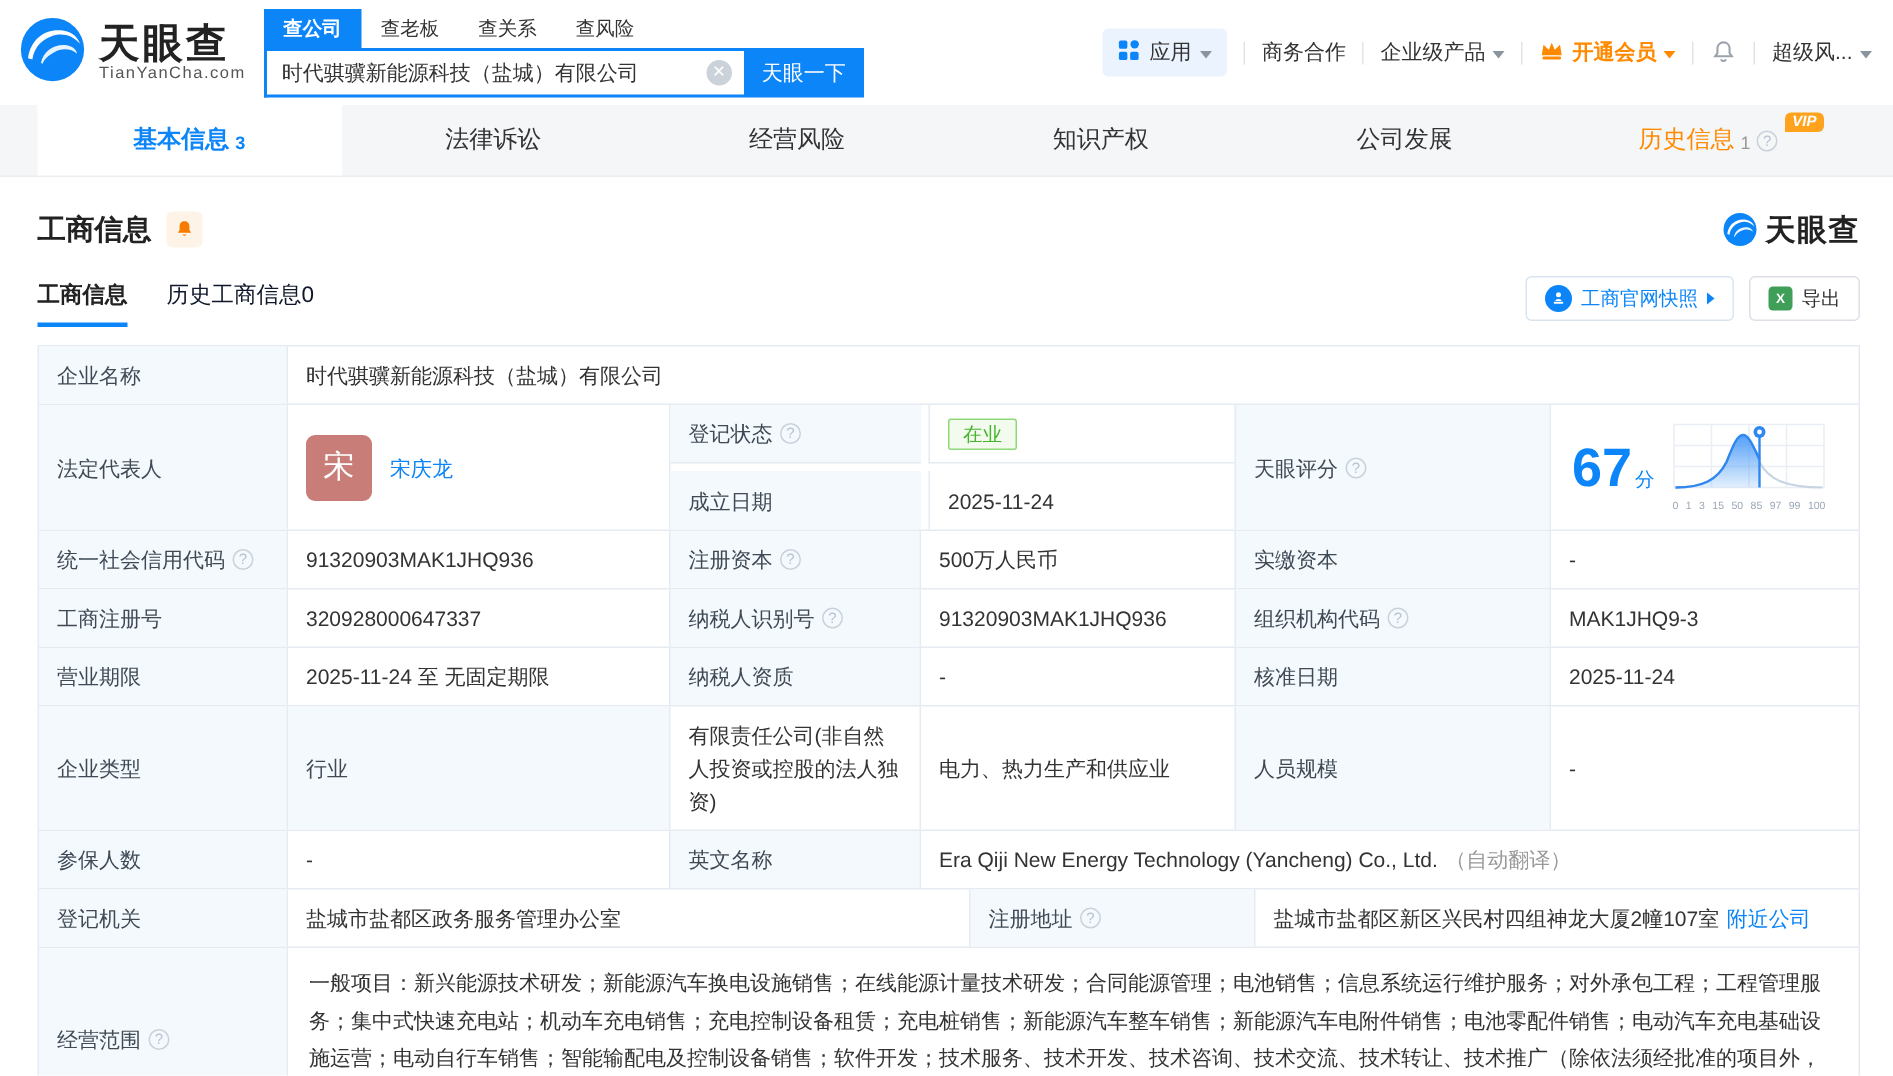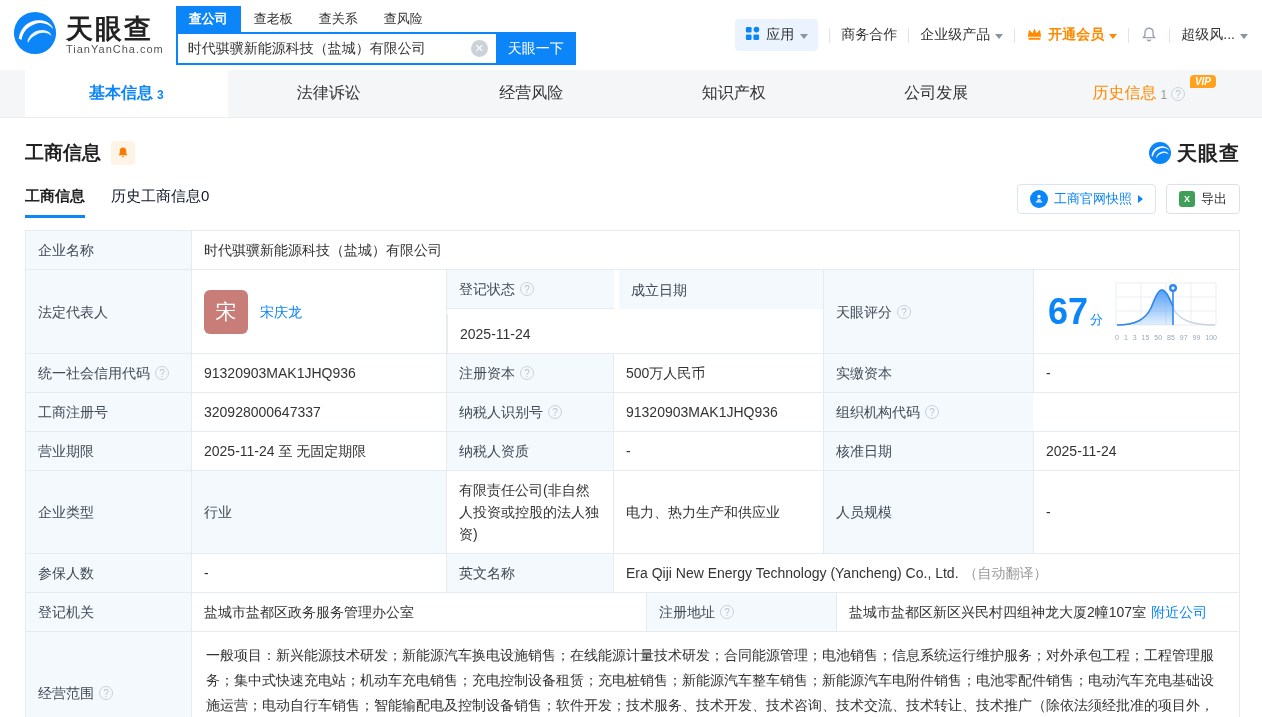--- a/index.html
+++ b/index.html
@@ -251,20 +251,23 @@
     <div class="row cols-rep">
       <div class="cell lbl">法定代表人</div>
       <div class="cell rep-cell">
         <span class="avatar">宋</span>
         <a class="link">宋庆龙</a>
       </div>
       <div class="cell subgrid">
         <div class="scell lbl b">
           <span>登记状态</span>
           <span class="q-ic">?</span>
+        </div>
+        <div class="scell v b">
+          <span class="badge-open">在业</span>
         </div>
         <div class="scell lbl">
           <span>成立日期</span>
         </div>
         <div class="scell v">2025-11-24</div>
       </div>
       <div class="cell lbl">
         <span>天眼评分</span>
         <span class="q-ic">?</span>
       </div>
@@ -333,20 +336,21 @@
       <div class="cell">320928000647337</div>
       <div class="cell lbl">
         <span>纳税人识别号</span>
         <span class="q-ic">?</span>
       </div>
       <div class="cell">91320903MAK1JHQ936</div>
       <div class="cell lbl">
         <span>组织机构代码</span>
         <span class="q-ic">?</span>
       </div>
+      <div class="cell">MAK1JHQ9-3</div>
     </div>
 
     <div class="row cols-6">
       <div class="cell lbl">营业期限</div>
       <div class="cell">2025-11-24 至 无固定期限</div>
       <div class="cell lbl">纳税人资质</div>
       <div class="cell">-</div>
       <div class="cell lbl">核准日期</div>
       <div class="cell">2025-11-24</div>
     </div>

